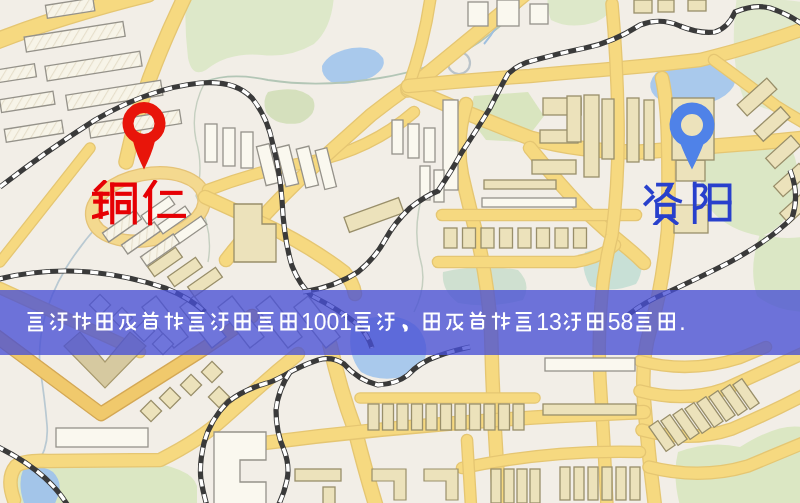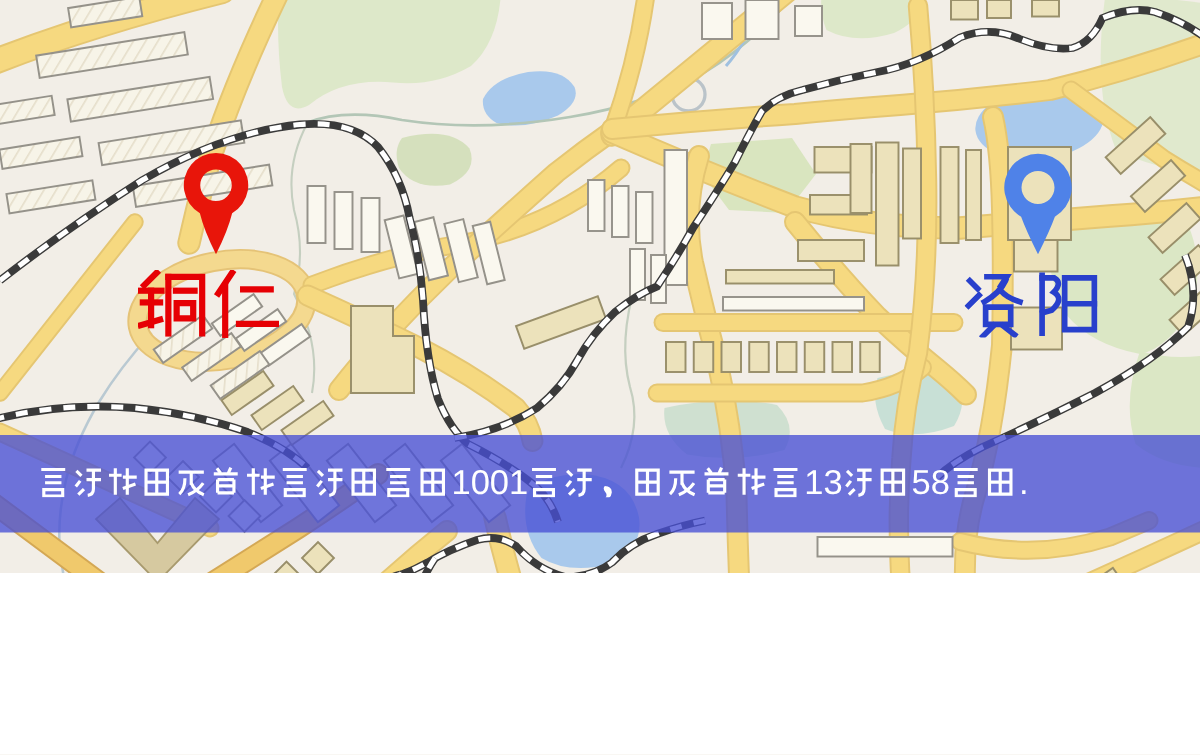--- a/index.html
+++ b/index.html
@@ -1,16 +1,16 @@
 <!DOCTYPE html>
 <html><head>
 <meta charset="utf-8">
 <style>
 html,body{margin:0;padding:0;background:#fff;}
-#wrap{position:relative;width:800px;height:382px;overflow:hidden;font-family:"Liberation Sans",sans-serif;}
+#wrap{position:relative;width:800px;height:503px;overflow:hidden;font-family:"Liberation Sans",sans-serif;}
 </style>
 </head>
 <body>
 <div id="wrap">
 <svg width="800" height="503" viewBox="0 0 800 503">
 <defs>
         <pattern id="hat" width="7" height="7" patternTransform="rotate(40)" patternUnits="userSpaceOnUse">
           <rect width="7" height="7" fill="#f7f4e8"></rect>
           <line x1="0" y1="0" x2="0" y2="7" stroke="#e6dfcb" stroke-width="2.2"></line>
         </pattern>

